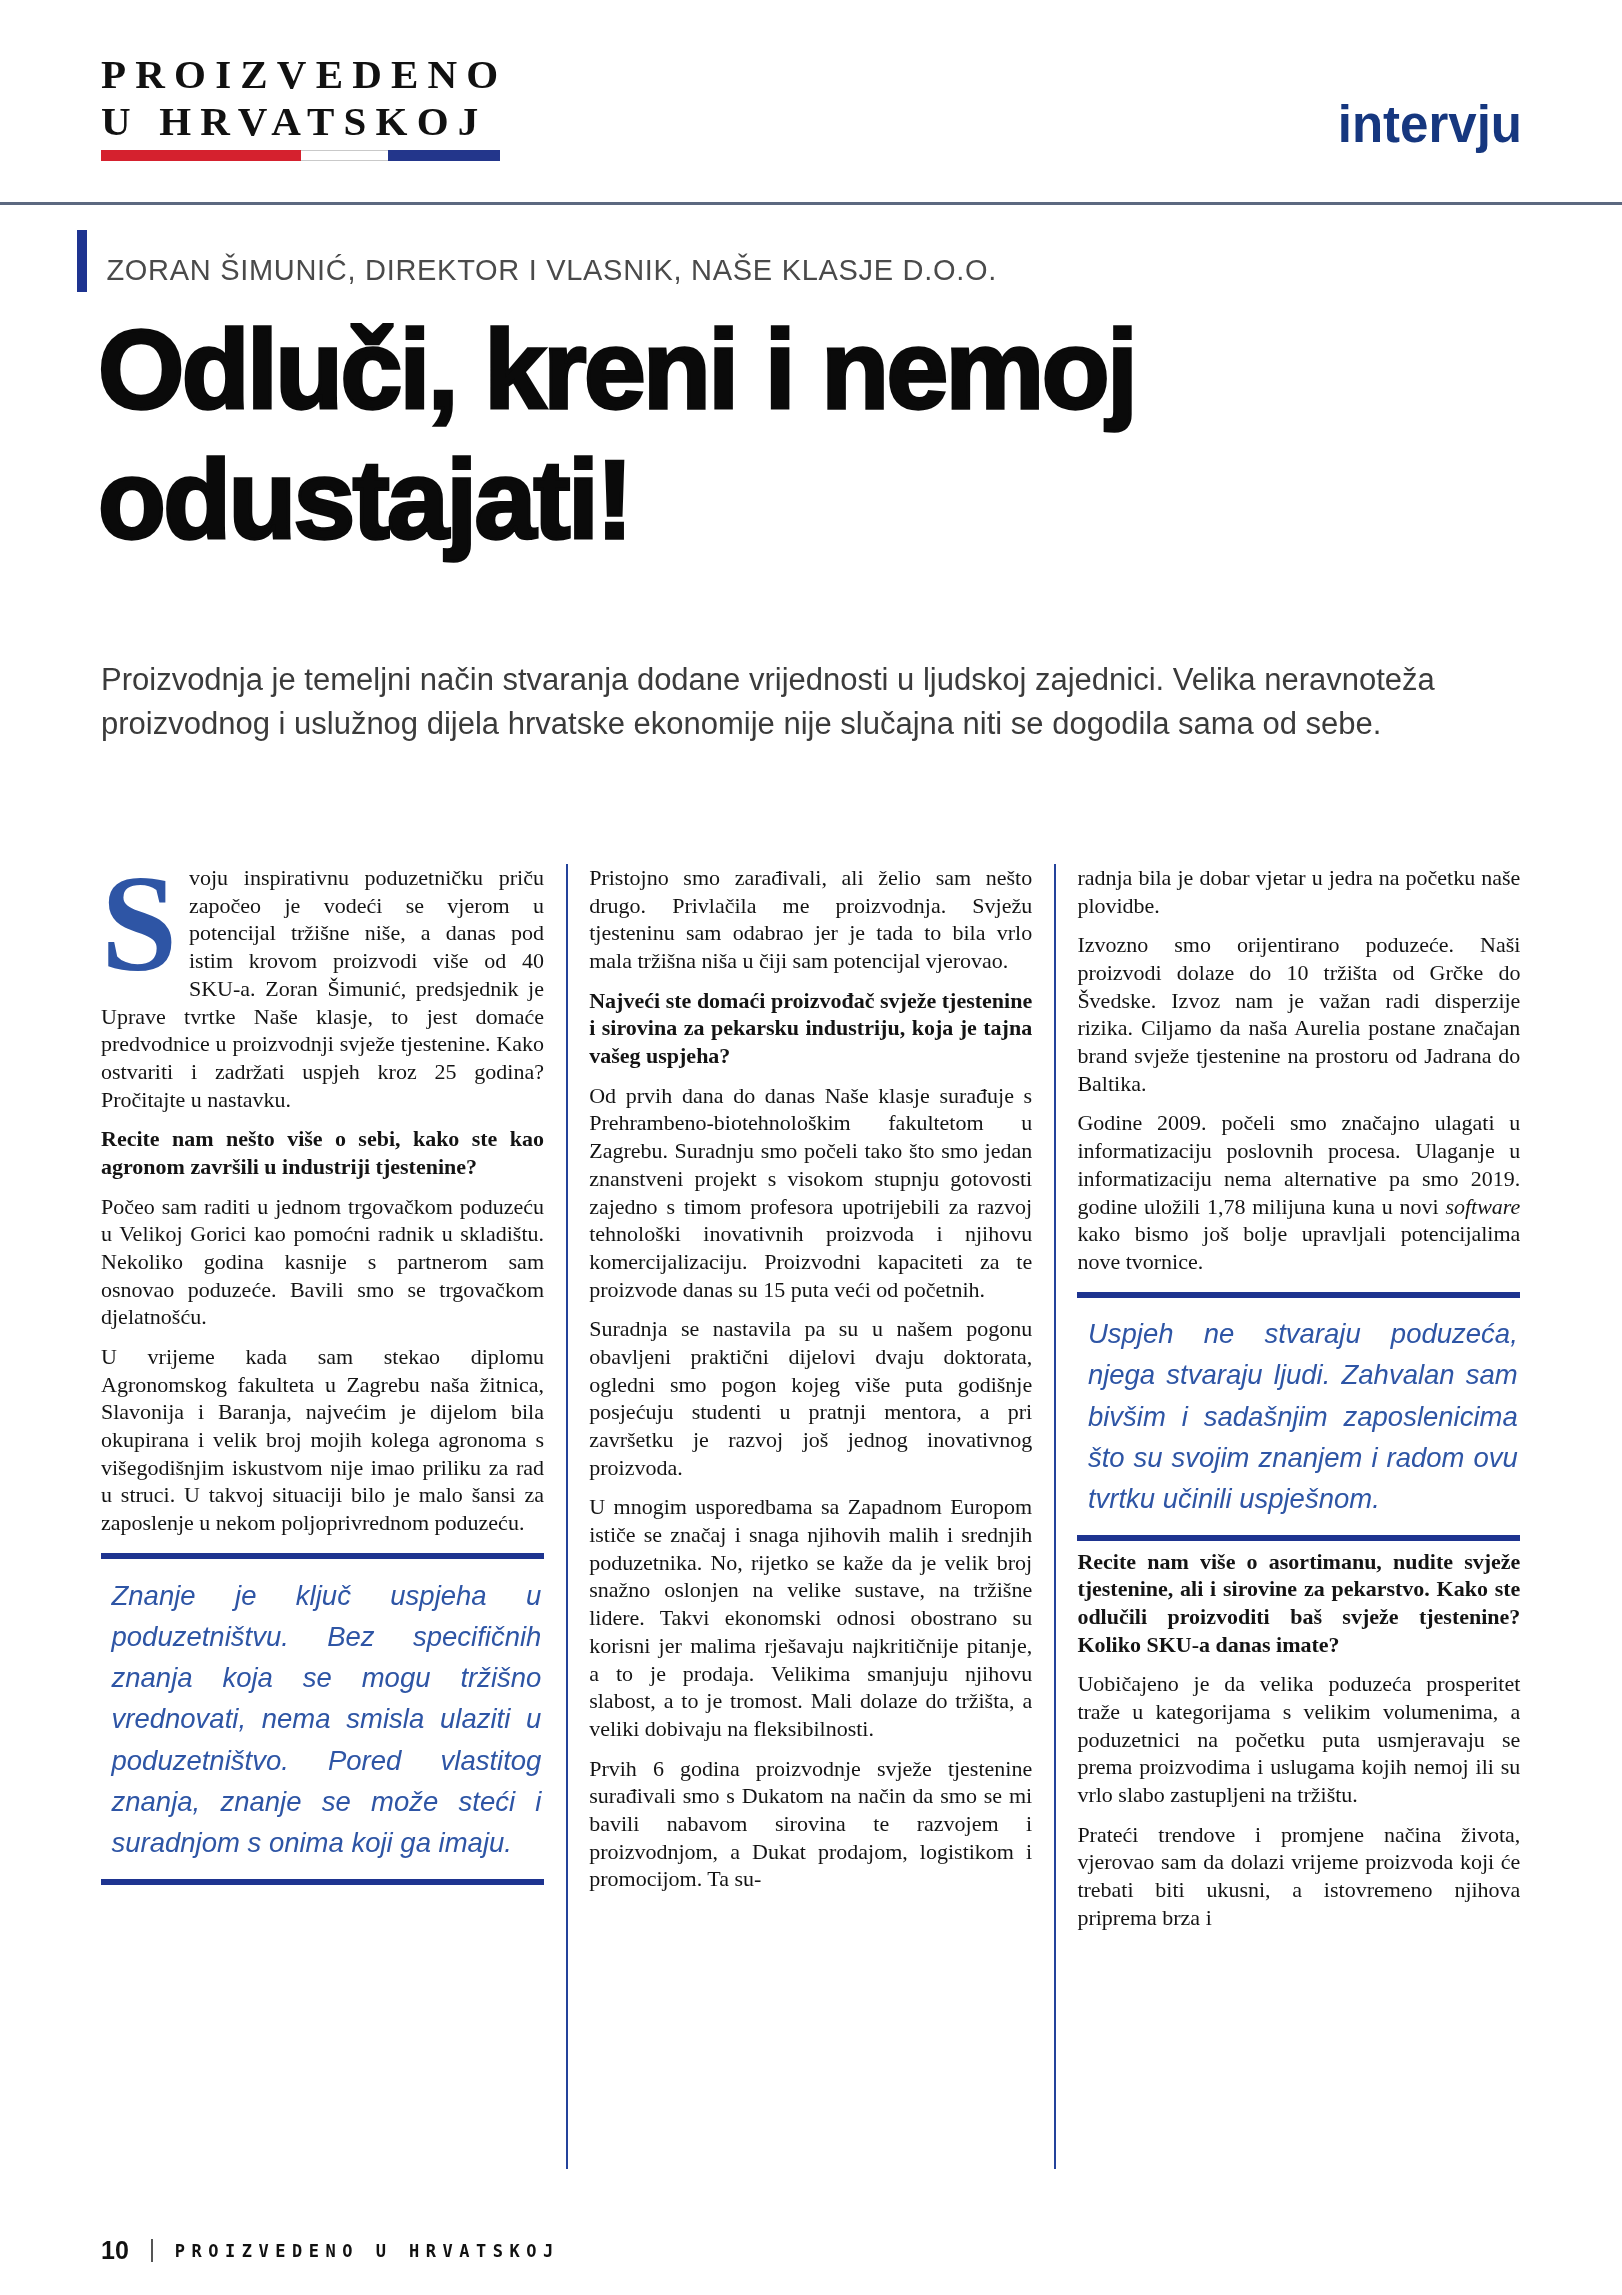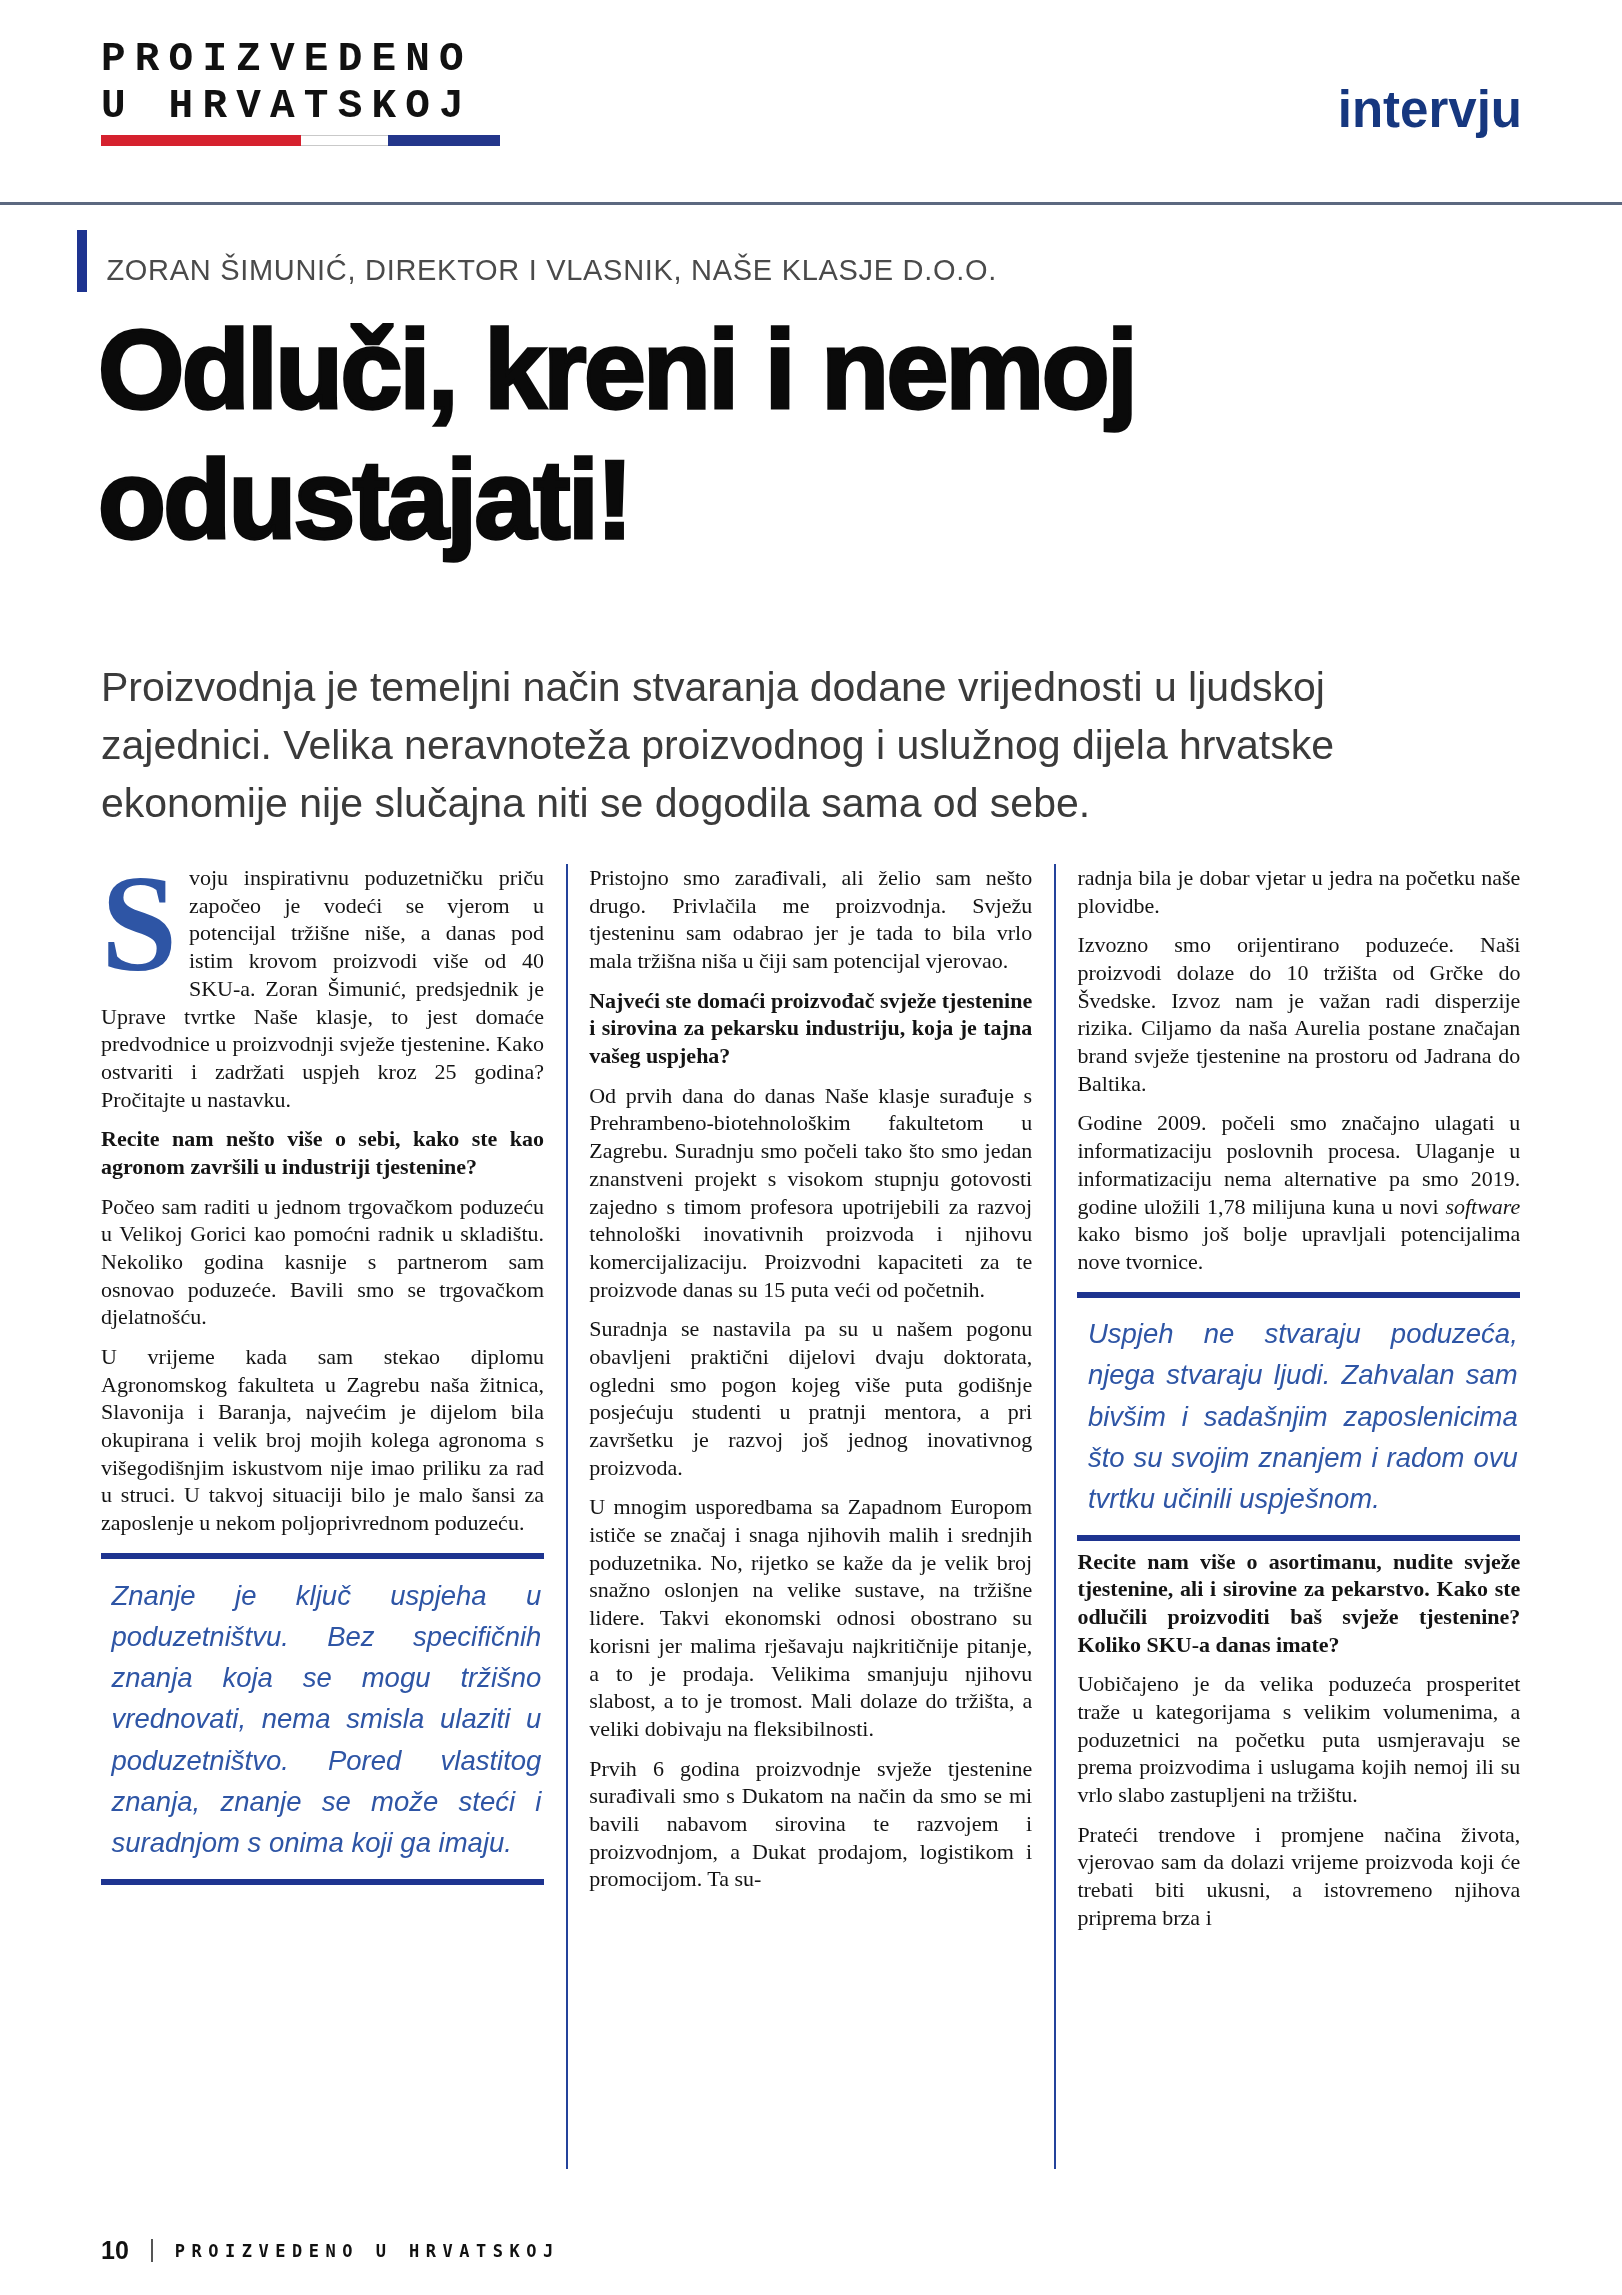--- a/index.html
+++ b/index.html
@@ -11,22 +11,22 @@
     overflow:hidden;
     font-family:"Liberation Sans", sans-serif;
     color:#141414;
   }
 
   
   .masthead {
     position:absolute; top:36px; left:101px; right:101px;
     display:flex; justify-content:space-between; align-items:flex-end;
   }
-  .logo { font-family:Liberation Mono, monospace; font-weight:bold;
-          font-size:41px; letter-spacing:9.2px; line-height:1.15; color:#111; }
+  .logo { font-family:Liberation Serif, serif; font-weight:bold;
+          font-size:41px; letter-spacing:9.2px; line-height:1.15; color:#111;margin-top:15px; }
   .logo-line { white-space:nowrap; }
   .flag-bar { display:flex; width:399px; height:10.5px; margin-top:5.2px; }
   .flag-red   { width:50%; background:#d5212e; }
   .flag-white { width:22%; background:#ffffff; border-top:0.7px solid #c9c9c9; border-bottom:0.7px solid #c9c9c9; }
   .flag-blue  { width:28%; background:#23368b; }
   .section-label { font-size:51px; font-weight:bold; color:#16377f; padding-bottom:6.5px; }
 
   .header-rule { position:absolute; top:202px; left:0; width:1623px; height:2.6px; background:#5c6880; }
 
   
@@ -38,21 +38,21 @@
   .headline {
     position:absolute; top:306px; left:98px; right:79px;
     font-size:111px; font-weight:bold; color:#0a0a0a;
     letter-spacing:-2.6px; line-height:1.17;
     -webkit-text-stroke:3.3px #0a0a0a;
   }
 
   
   .lede {
     position:absolute; top:658px; left:101px; width:1394px;
-    font-size:41px; line-height:1.42; color:#3b3b3b;
+    font-size:31px; line-height:1.42; color:#3b3b3b;
   }
 
   
   .columns {
     position:absolute; top:864px; left:101px; right:101px; height:1305px;
     display:flex; overflow:hidden;
   }
   .col { width:443px; flex:0 0 443px; }
   .col-divider { flex:0 0 2px; width:2px; background:#24439b; margin:0 21.6px; }
 

